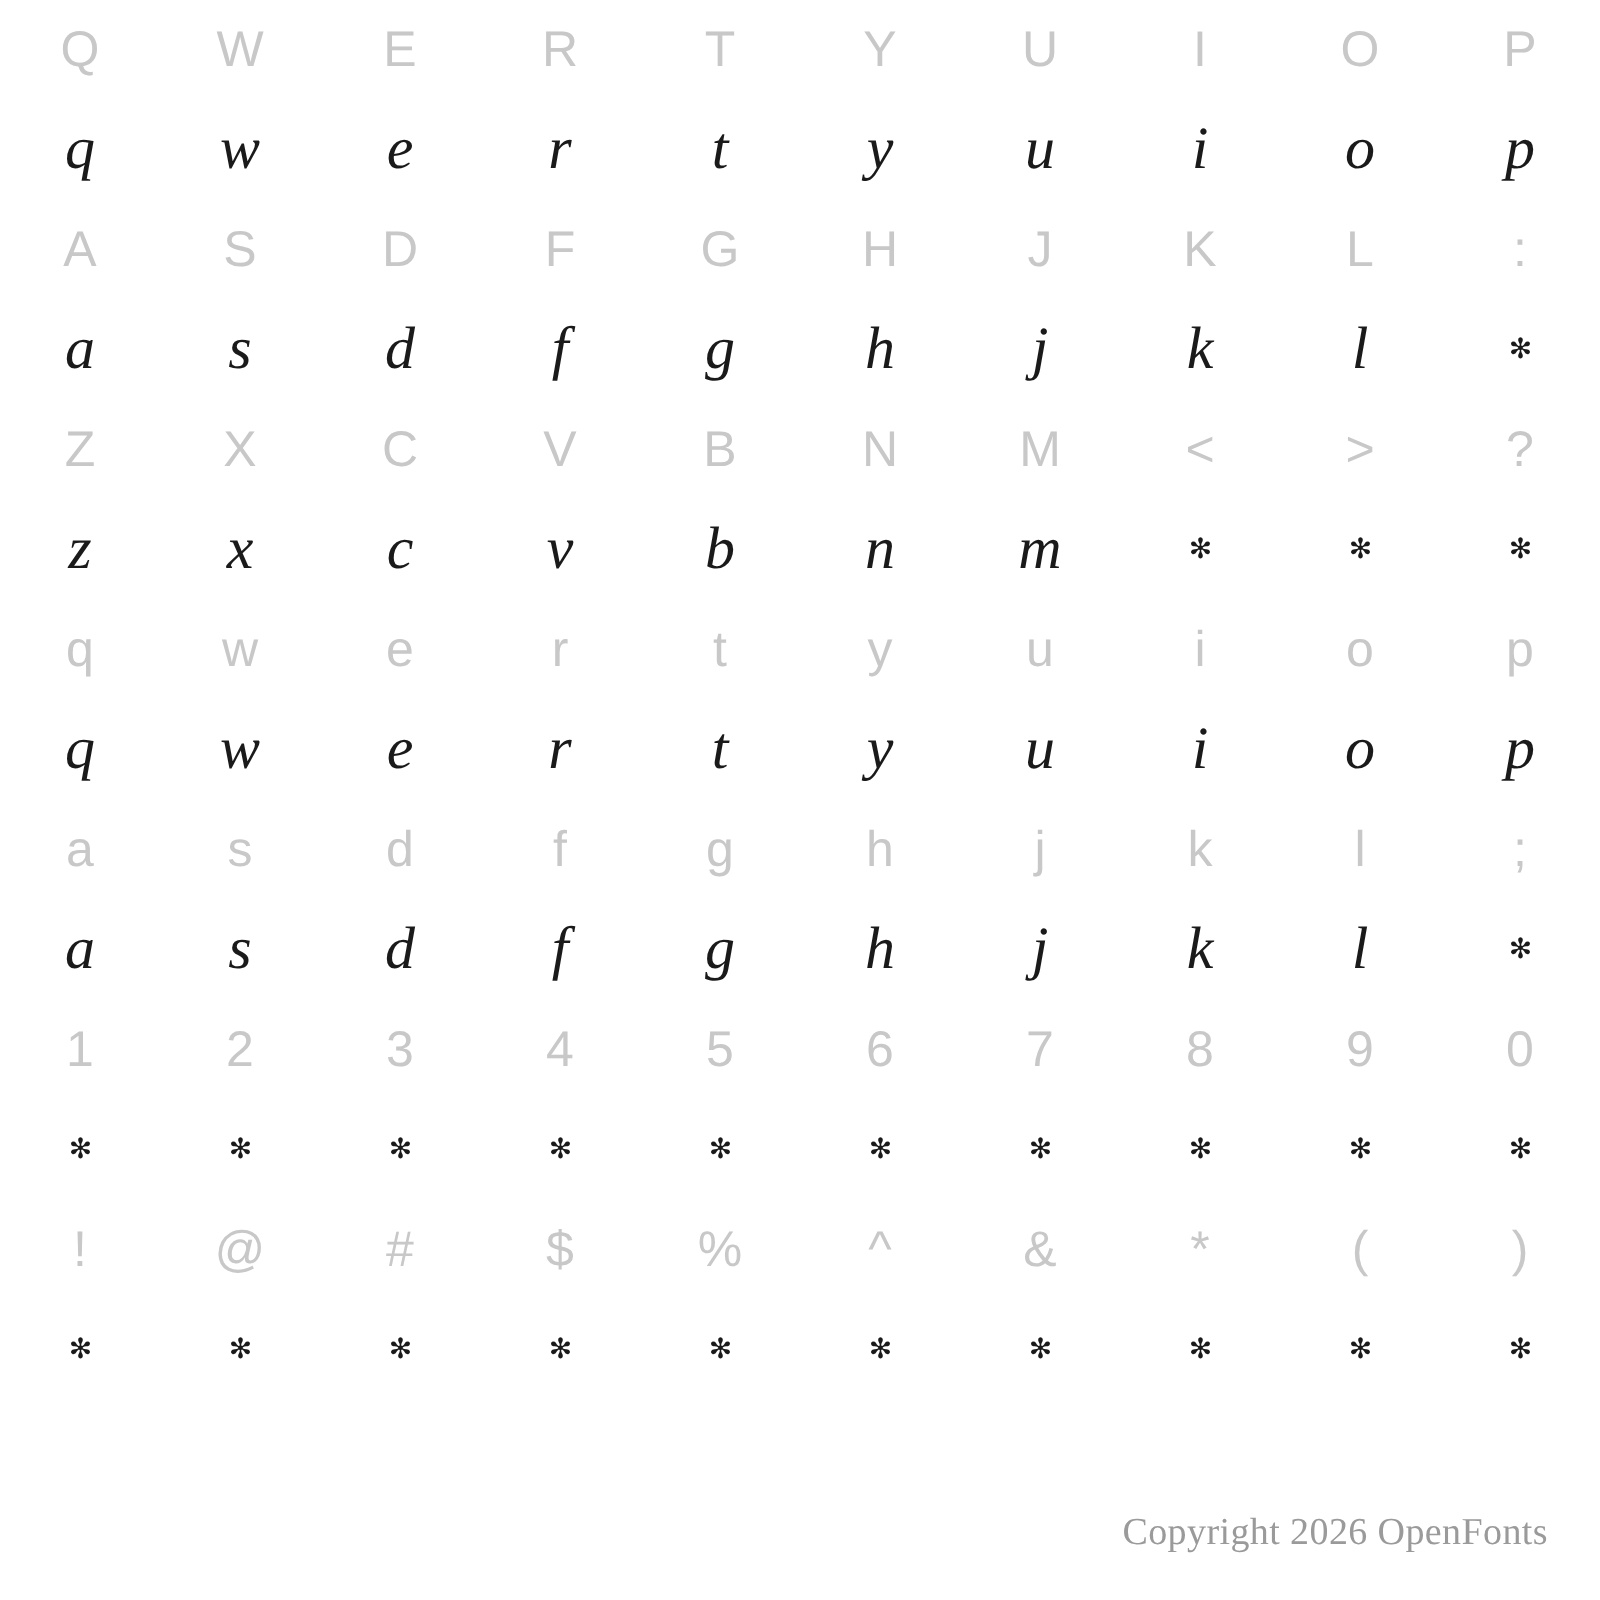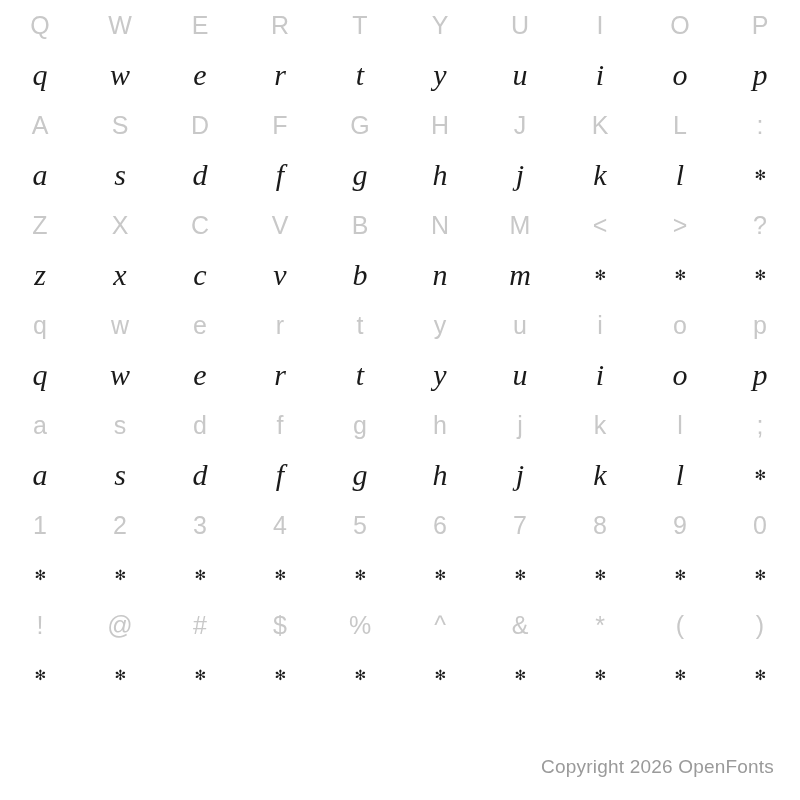--- a/index.html
+++ b/index.html
@@ -62,21 +62,21 @@
     font-style: normal;
     line-height: 50px;
     letter-spacing: -0.5px;
   }
   .footer {
     position: absolute;
     right: 26px;
     bottom: 22px;
     color: #9a9a9a;
     font-size: 19px;
-    font-family: Liberation Sans, sans-serif;
+    font-family: Liberation Serif, serif;
     letter-spacing: 0.2px;
   }
 </style>
 </head>
 <body>
 
 <div id="sheet">
   <div class="grid" id="grid">
       <div class="row row-key">
         <div class="cell key">Q</div>

